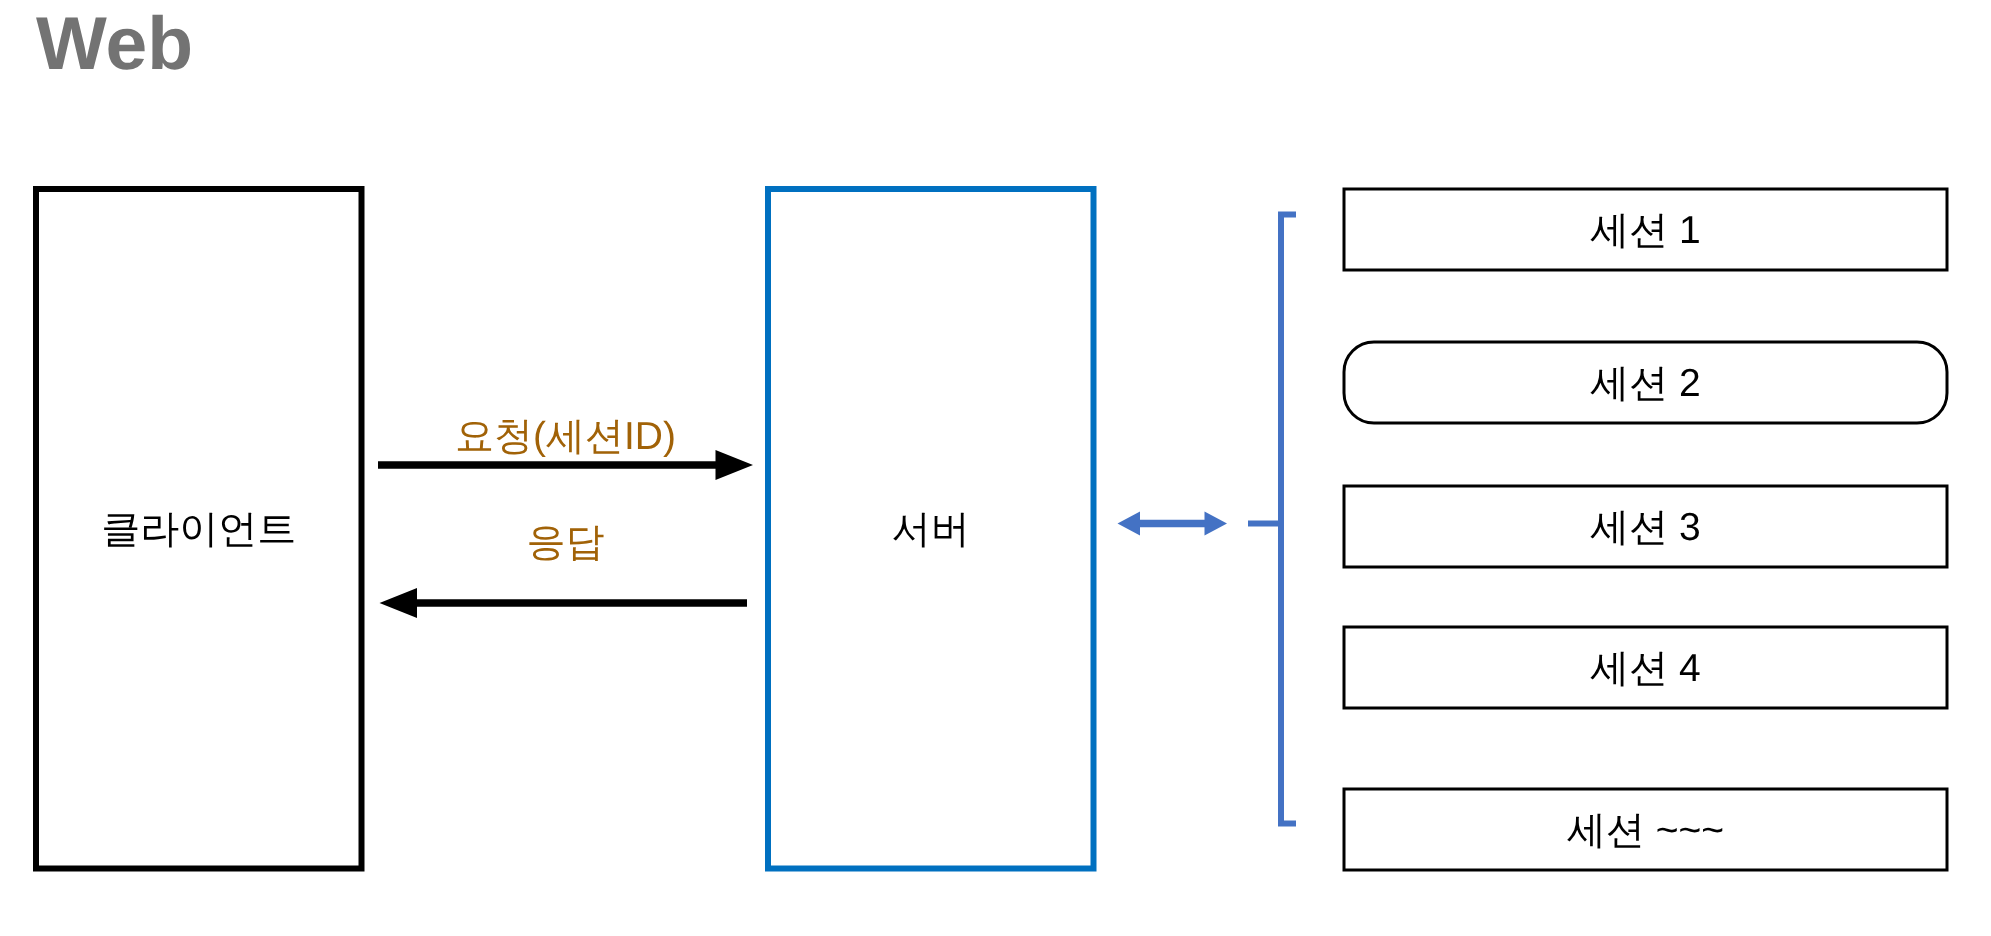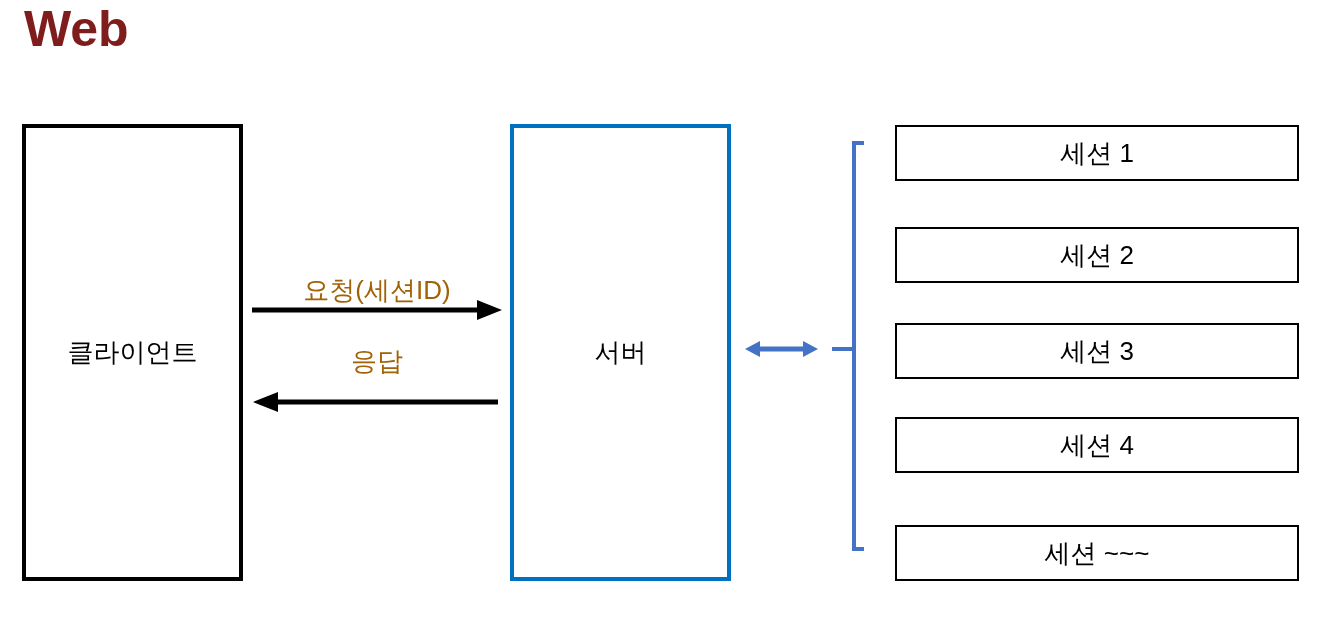--- a/index.html
+++ b/index.html
@@ -11,21 +11,21 @@
     font-family: "Liberation Sans", "DejaVu Sans", sans-serif;
     overflow: hidden;
   }
   .title {
     position: absolute;
     left: 24px;
     top: 4px;
     margin: 0;
     font-size: 50px;
     font-weight: 700;
-    color: #7f1d1d;
+    color: #737373;
     line-height: 1.0;
   }
   .box {
     position: absolute;
     box-sizing: border-box;
     background: #ffffff;
     display: flex;
     align-items: center;
     justify-content: center;
     font-size: 26px;
@@ -59,21 +59,21 @@
     border: 2px solid;
     background: #ffffff;
     display: flex;
     align-items: center;
     justify-content: center;
     font-size: 26px;
     color: #000;
     text-align: center;
   }
   .s1 { top: 125px; }
-  .s2 { top: 227px; }
+  .s2 { top: 227px; border-radius: 21px; }
   .s3 { top: 323px; }
   .s4 { top: 417px; }
   .s5 { top: 525px; }
   .connector-layer {
     position: absolute;
     left: 0; top: 0;
     width: 1327px; height: 624px;
     pointer-events: none;
   }
 </style>

